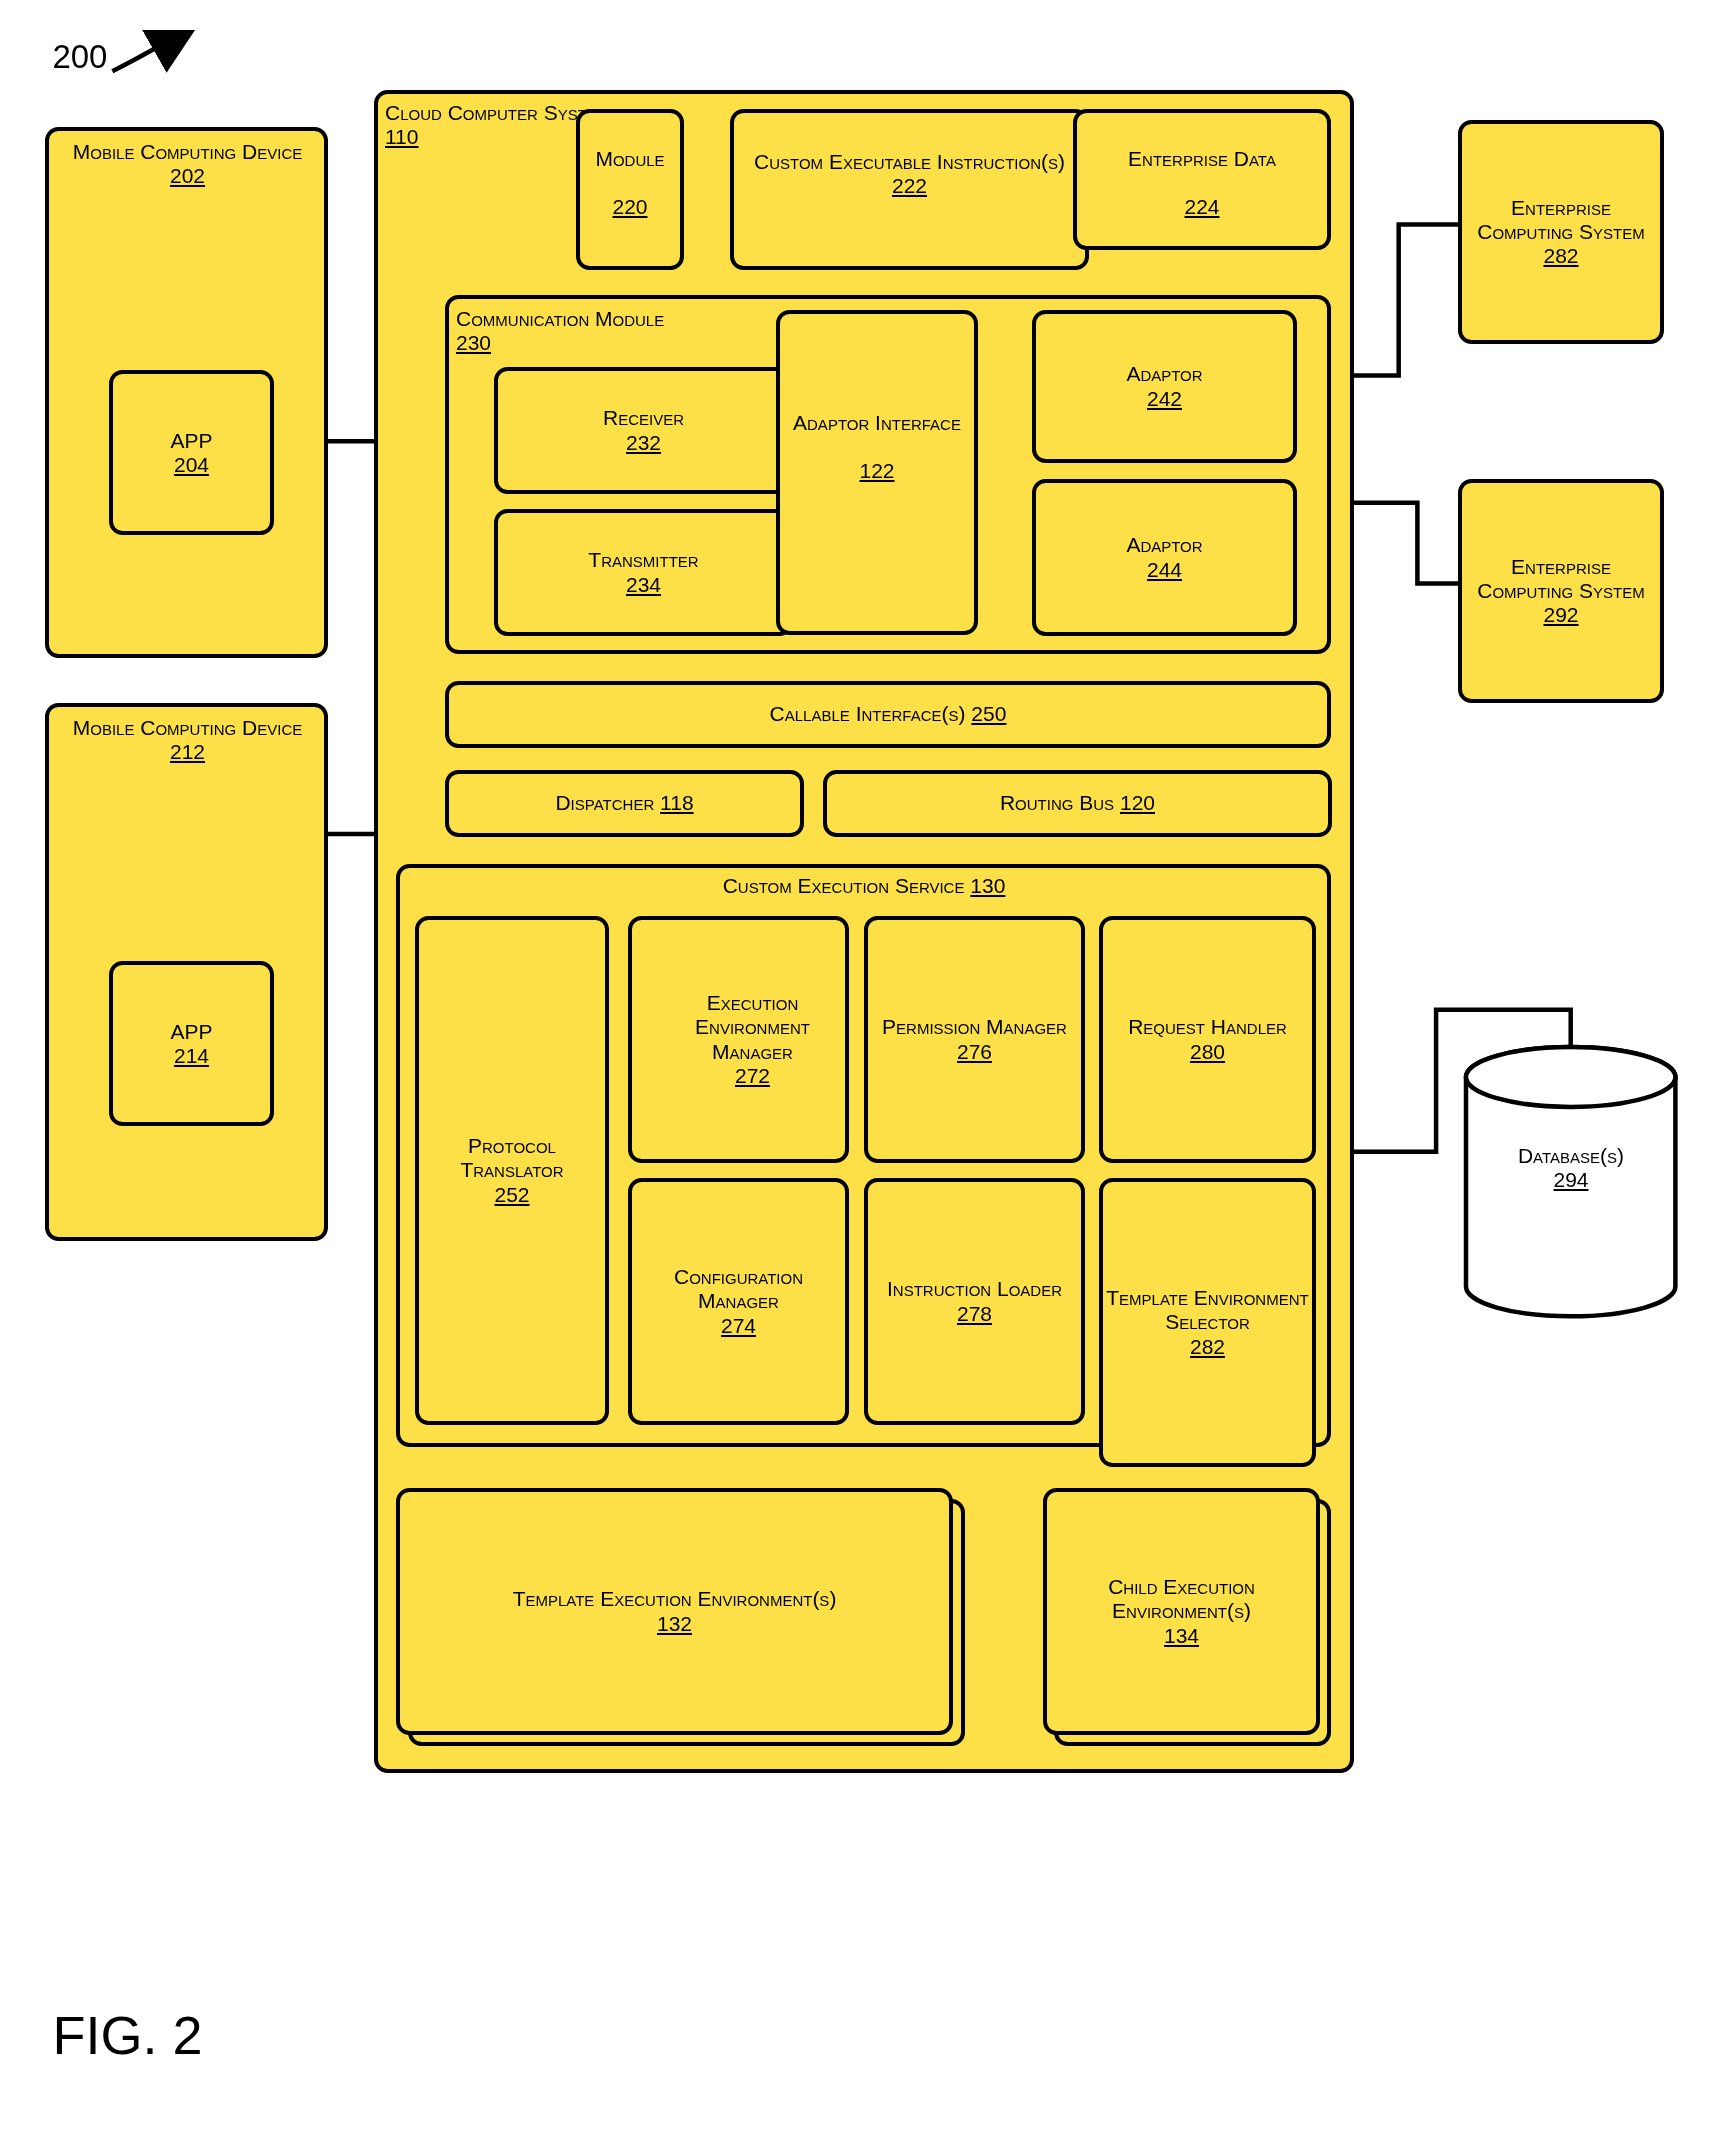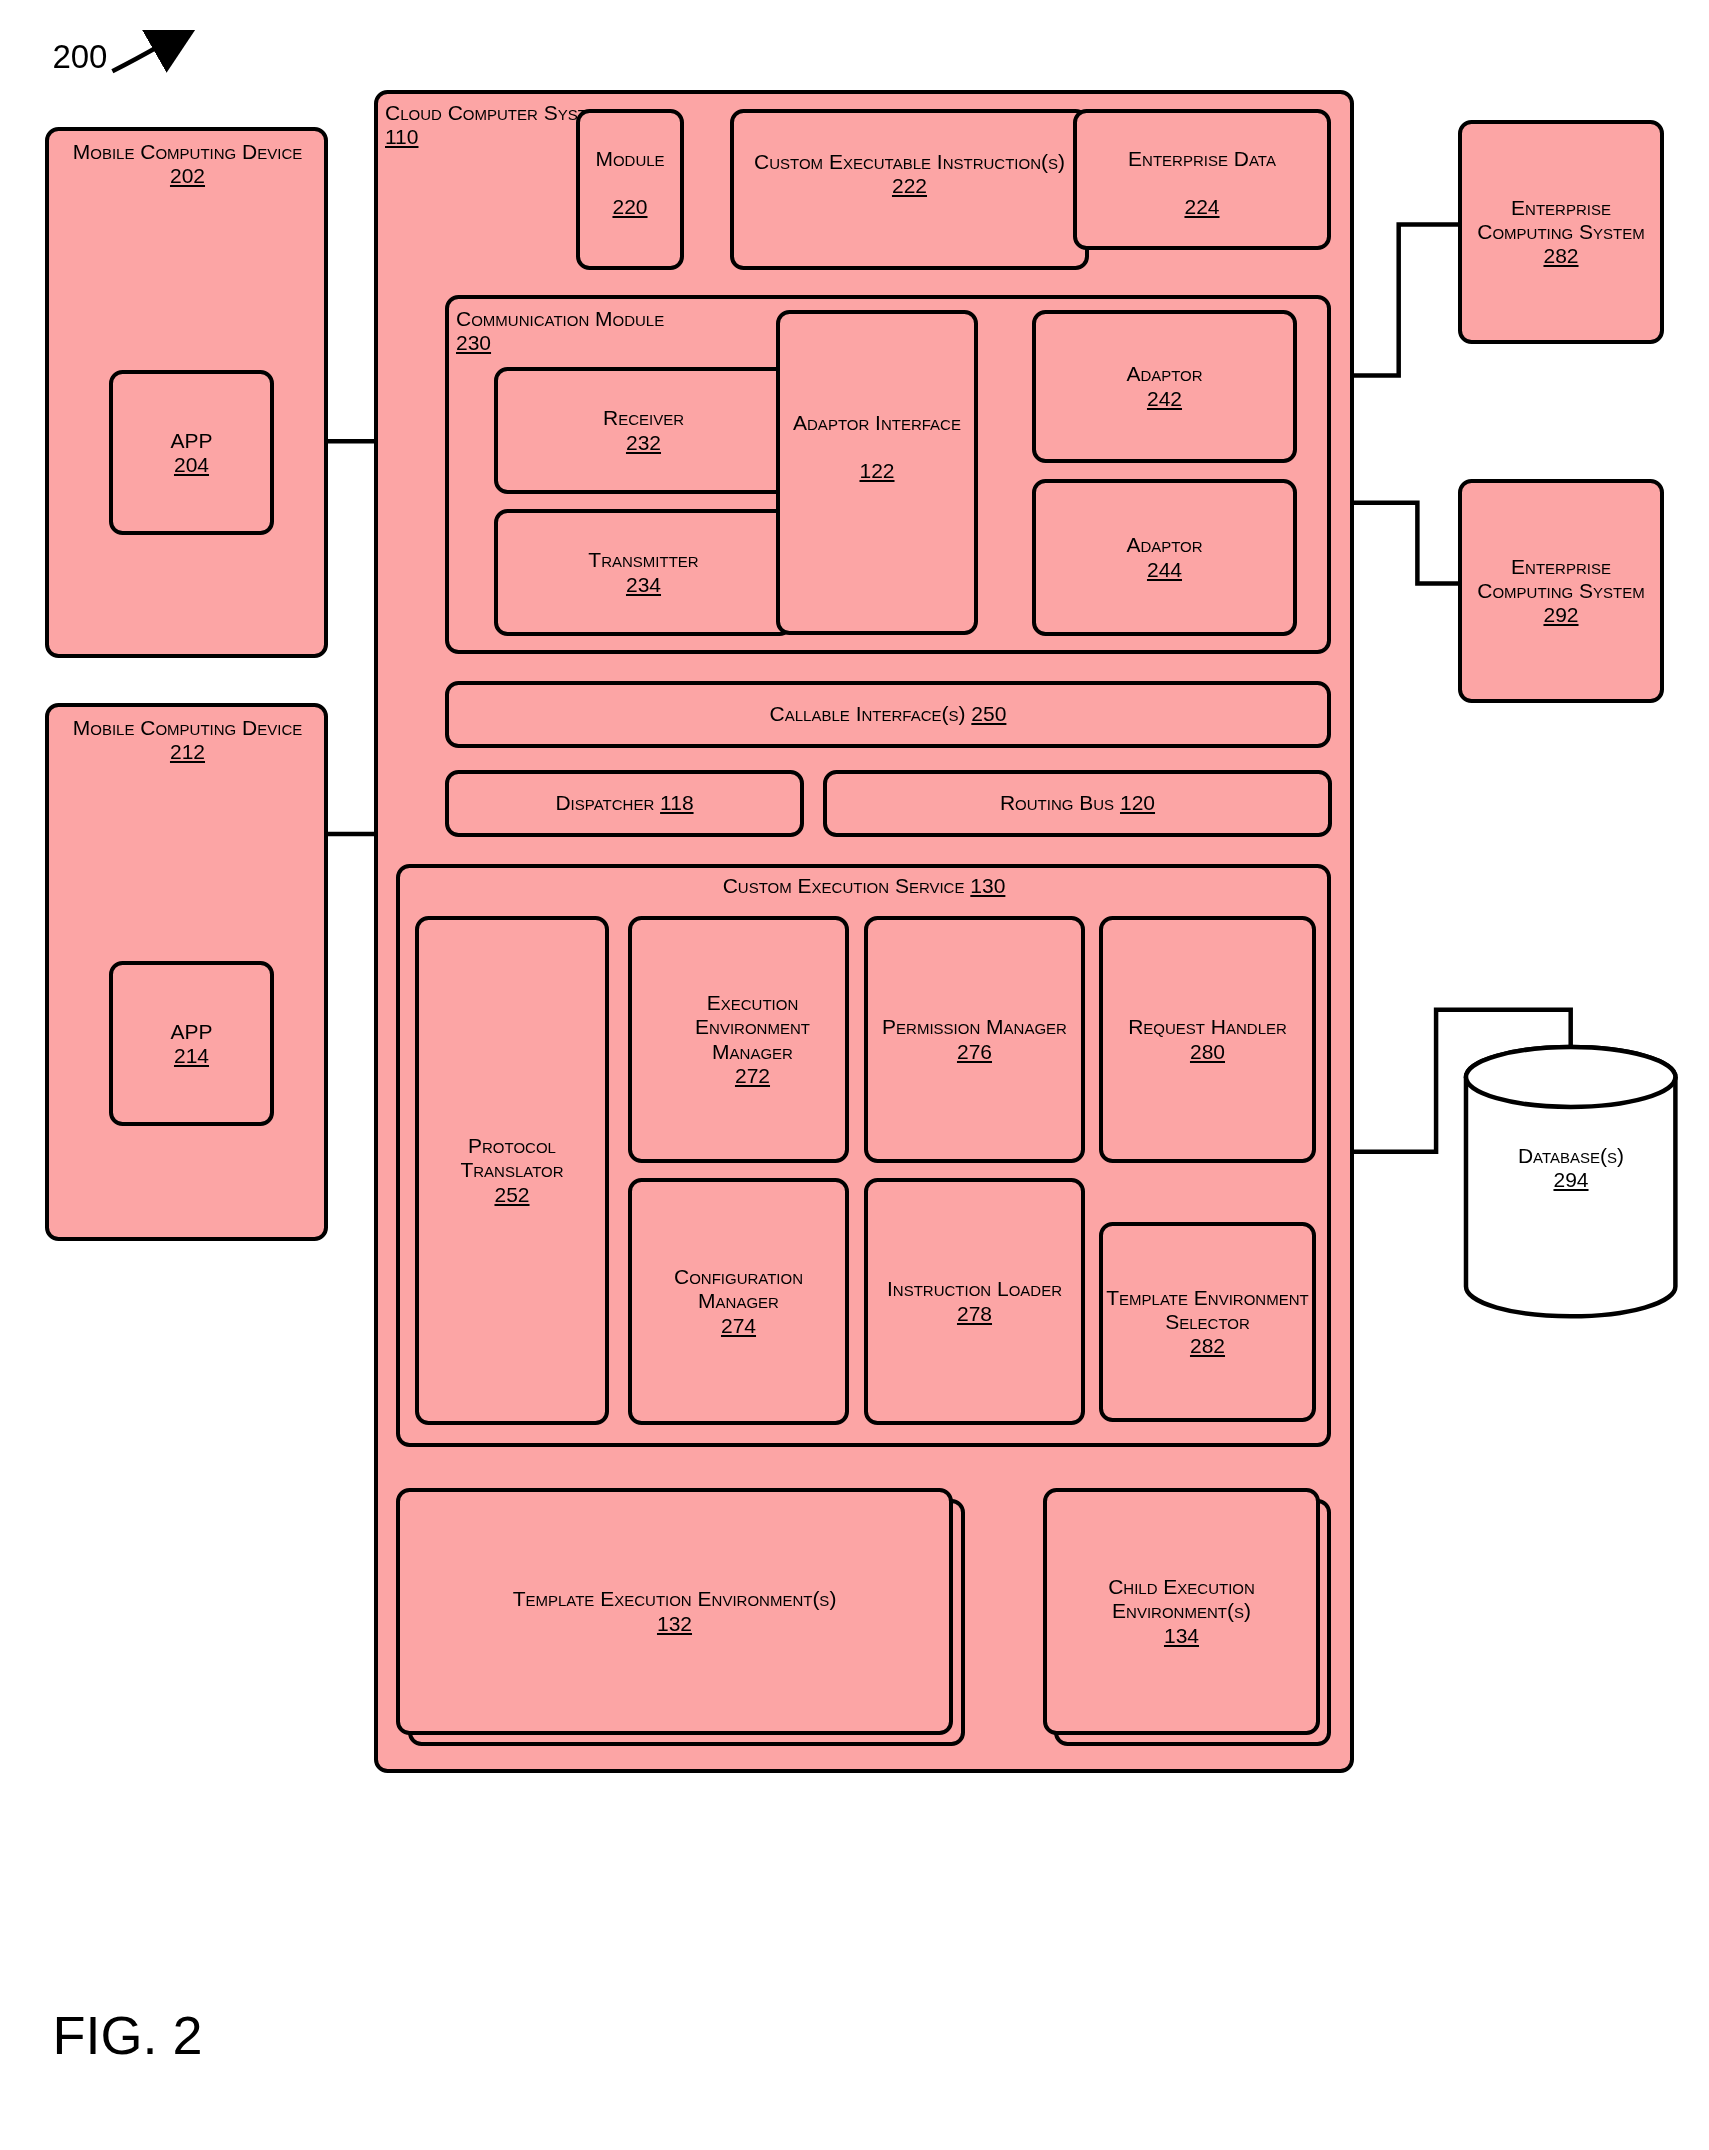--- a/index.html
+++ b/index.html
@@ -12,21 +12,21 @@
   }
   .canvas {
     position: relative;
     width: 1650px;
     height: 2091px;
   }
   .box {
     position: absolute;
     border: 4.5px solid #000;
     border-radius: 13.5px;
-    background: #fca5a5;
+    background: #fde047;
   }
   .label {
     position: absolute;
     font-variant: small-caps;
     text-align: center;
     line-height: 1.15;
   }
   .num { text-decoration: underline; font-variant: normal; }
   .center { display:flex; flex-direction:column; align-items:center; justify-content:center; }
   svg.connectors { position:absolute; top:0; left:0; width:1650px; height:2091px; pointer-events:none; }
@@ -169,21 +169,21 @@
   </div>
   <div class="box center" style="left:1069px; top:886px; width:217px; height:247px;">
     <span class="label" style="position:static"><span>Request Handler</span><br><span class="num">280</span></span>
   </div>
   <div class="box center" style="left:598px; top:1148px; width:221px; height:247px;">
     <span class="label" style="position:static"><span>Configuration Manager</span><br><span class="num">274</span></span>
   </div>
   <div class="box center" style="left:834px; top:1148px; width:221px; height:247px;">
     <span class="label" style="position:static"><span>Instruction Loader</span><br><span class="num">278</span></span>
   </div>
-  <div class="box center" style="left:1069px; top:1192px; width:217px; height:200px;">
+  <div class="box center" style="left:1069px; top:1148px; width:217px; height:289px;">
     <span class="label" style="position:static"><span>Template Environment Selector</span><br><span class="num">282</span></span>
   </div>
 
   <div class="box" style="left:378px; top:1469px; width:557px; height:247px;"></div>
   <div class="box center" style="left:366px; top:1458px; width:557px; height:247px;">
     <span class="label" style="position:static"><span>Template Execution Environment(s)</span><br><span class="num">132</span></span>
   </div>
 
   <div class="box" style="left:1024px; top:1469px; width:277px; height:247px;"></div>
   <div class="box center" style="left:1013px; top:1458px; width:277px; height:247px;">

